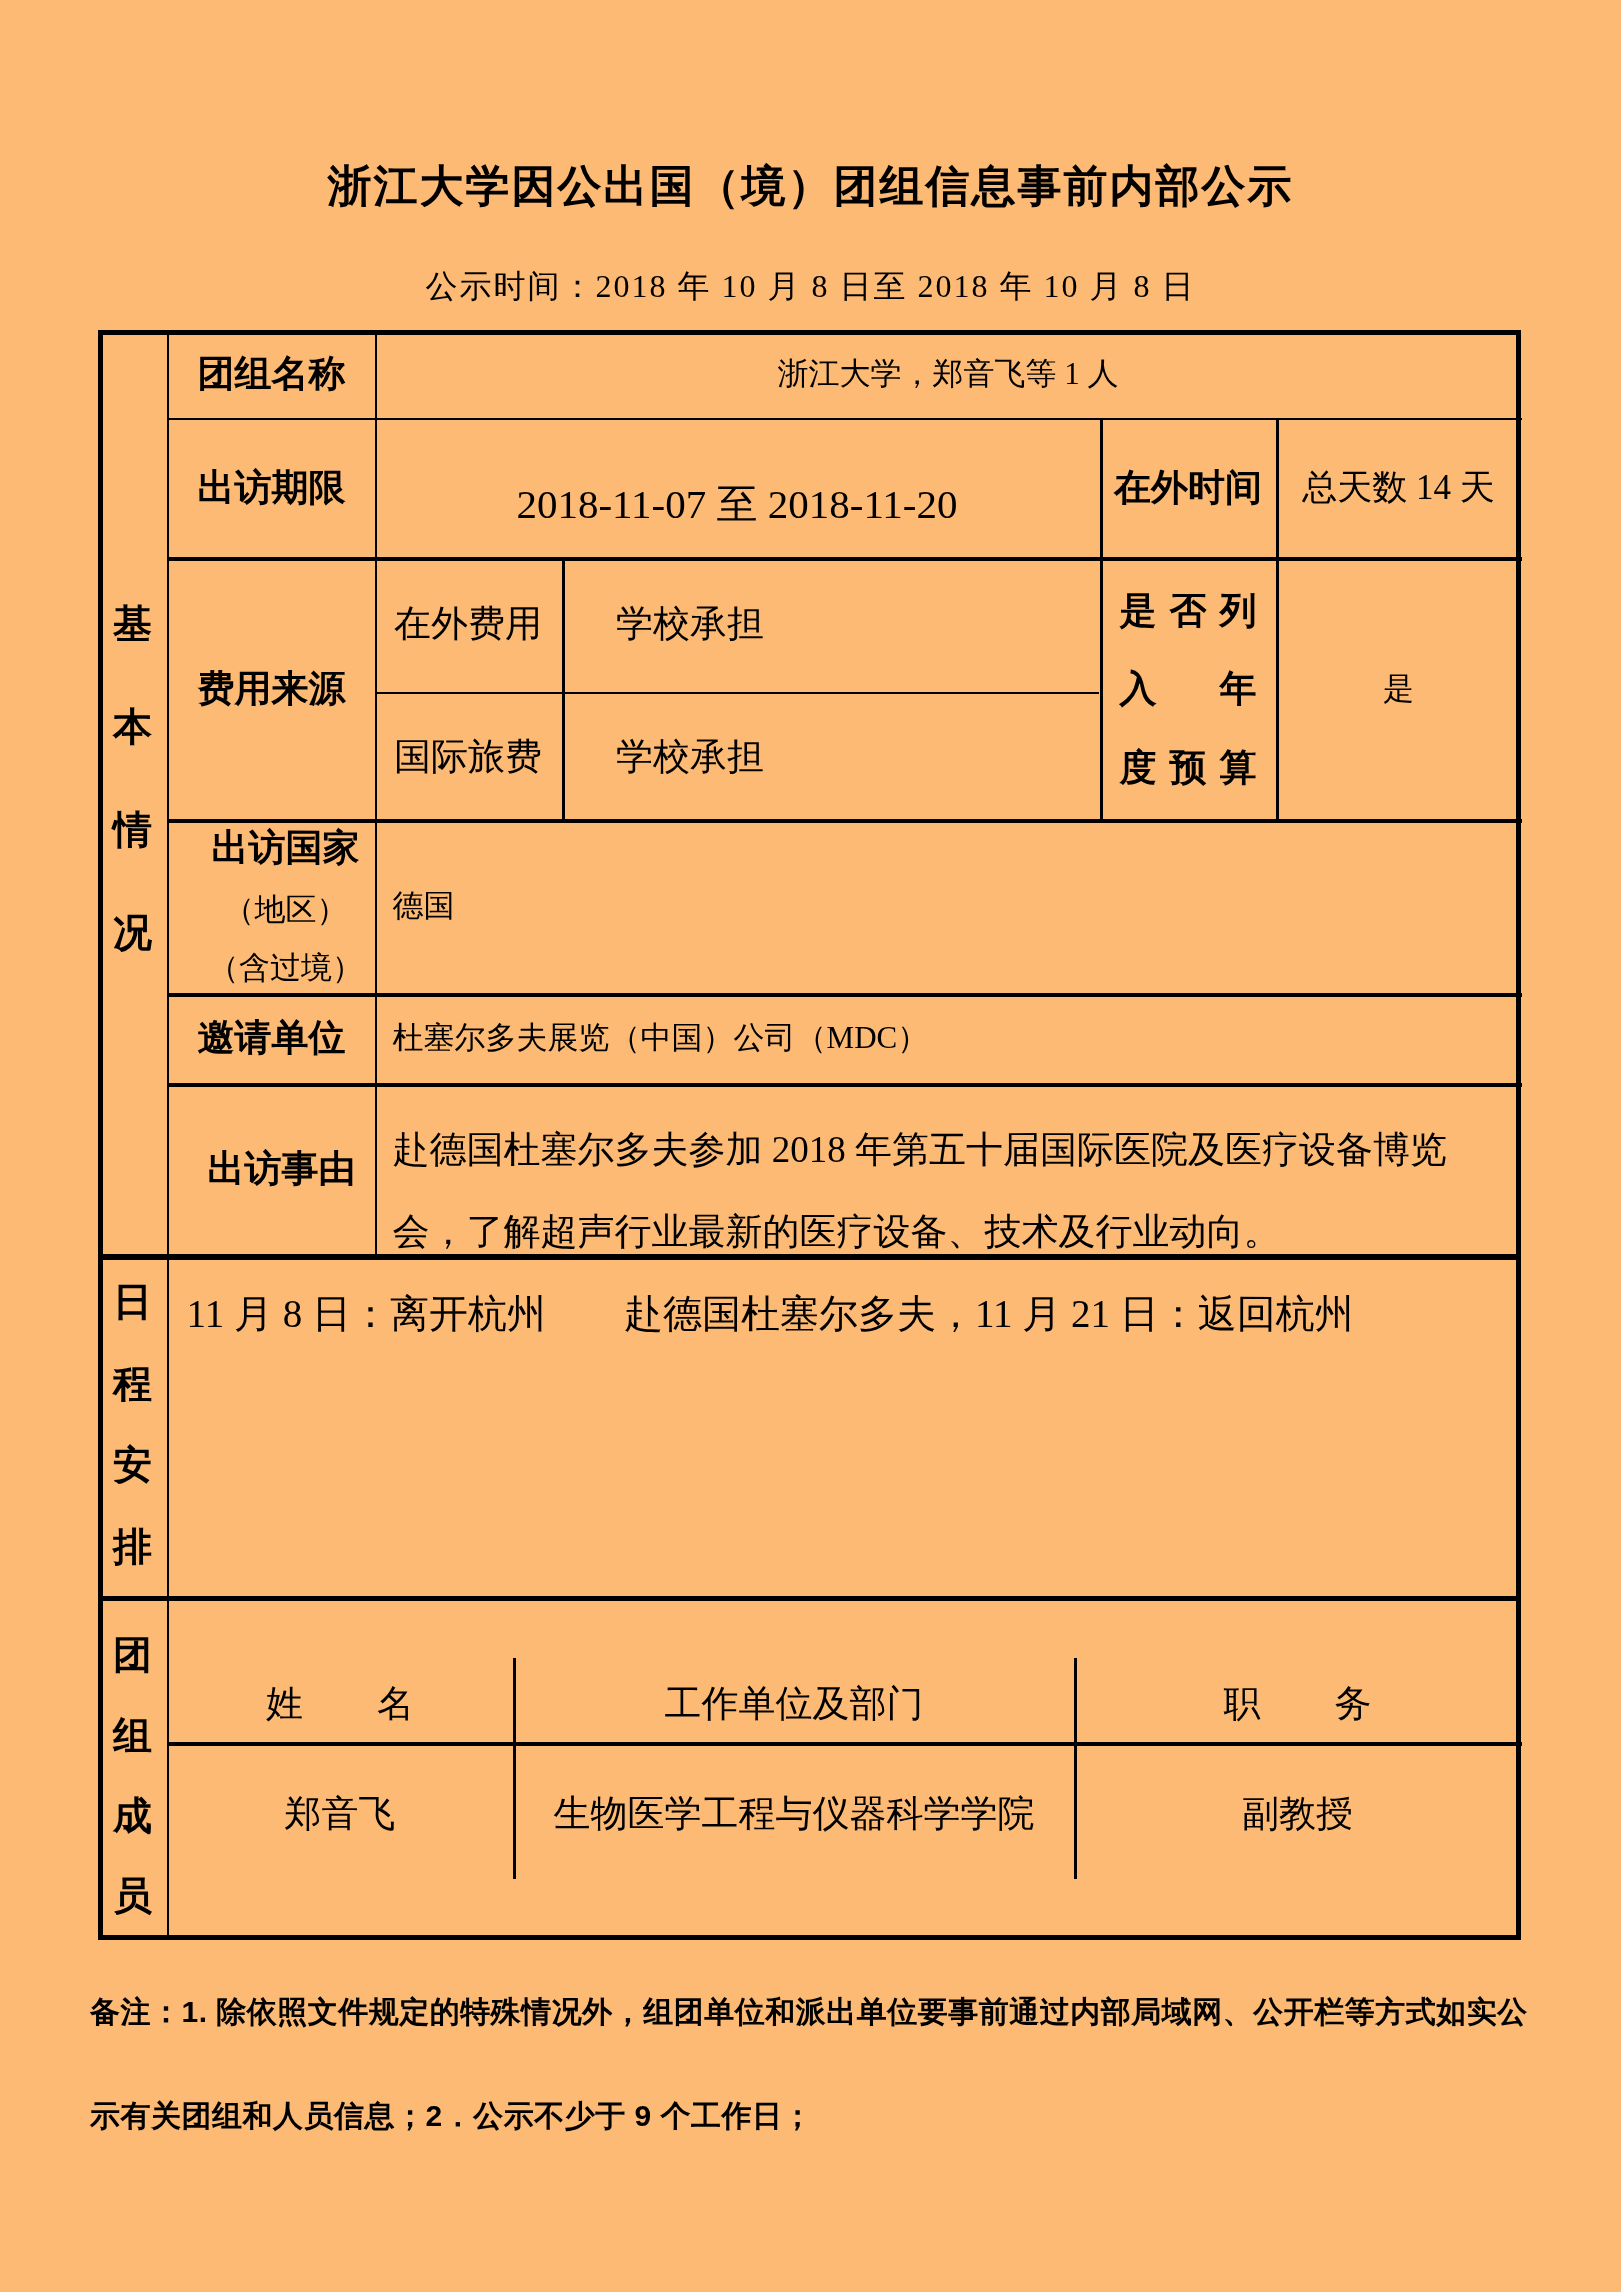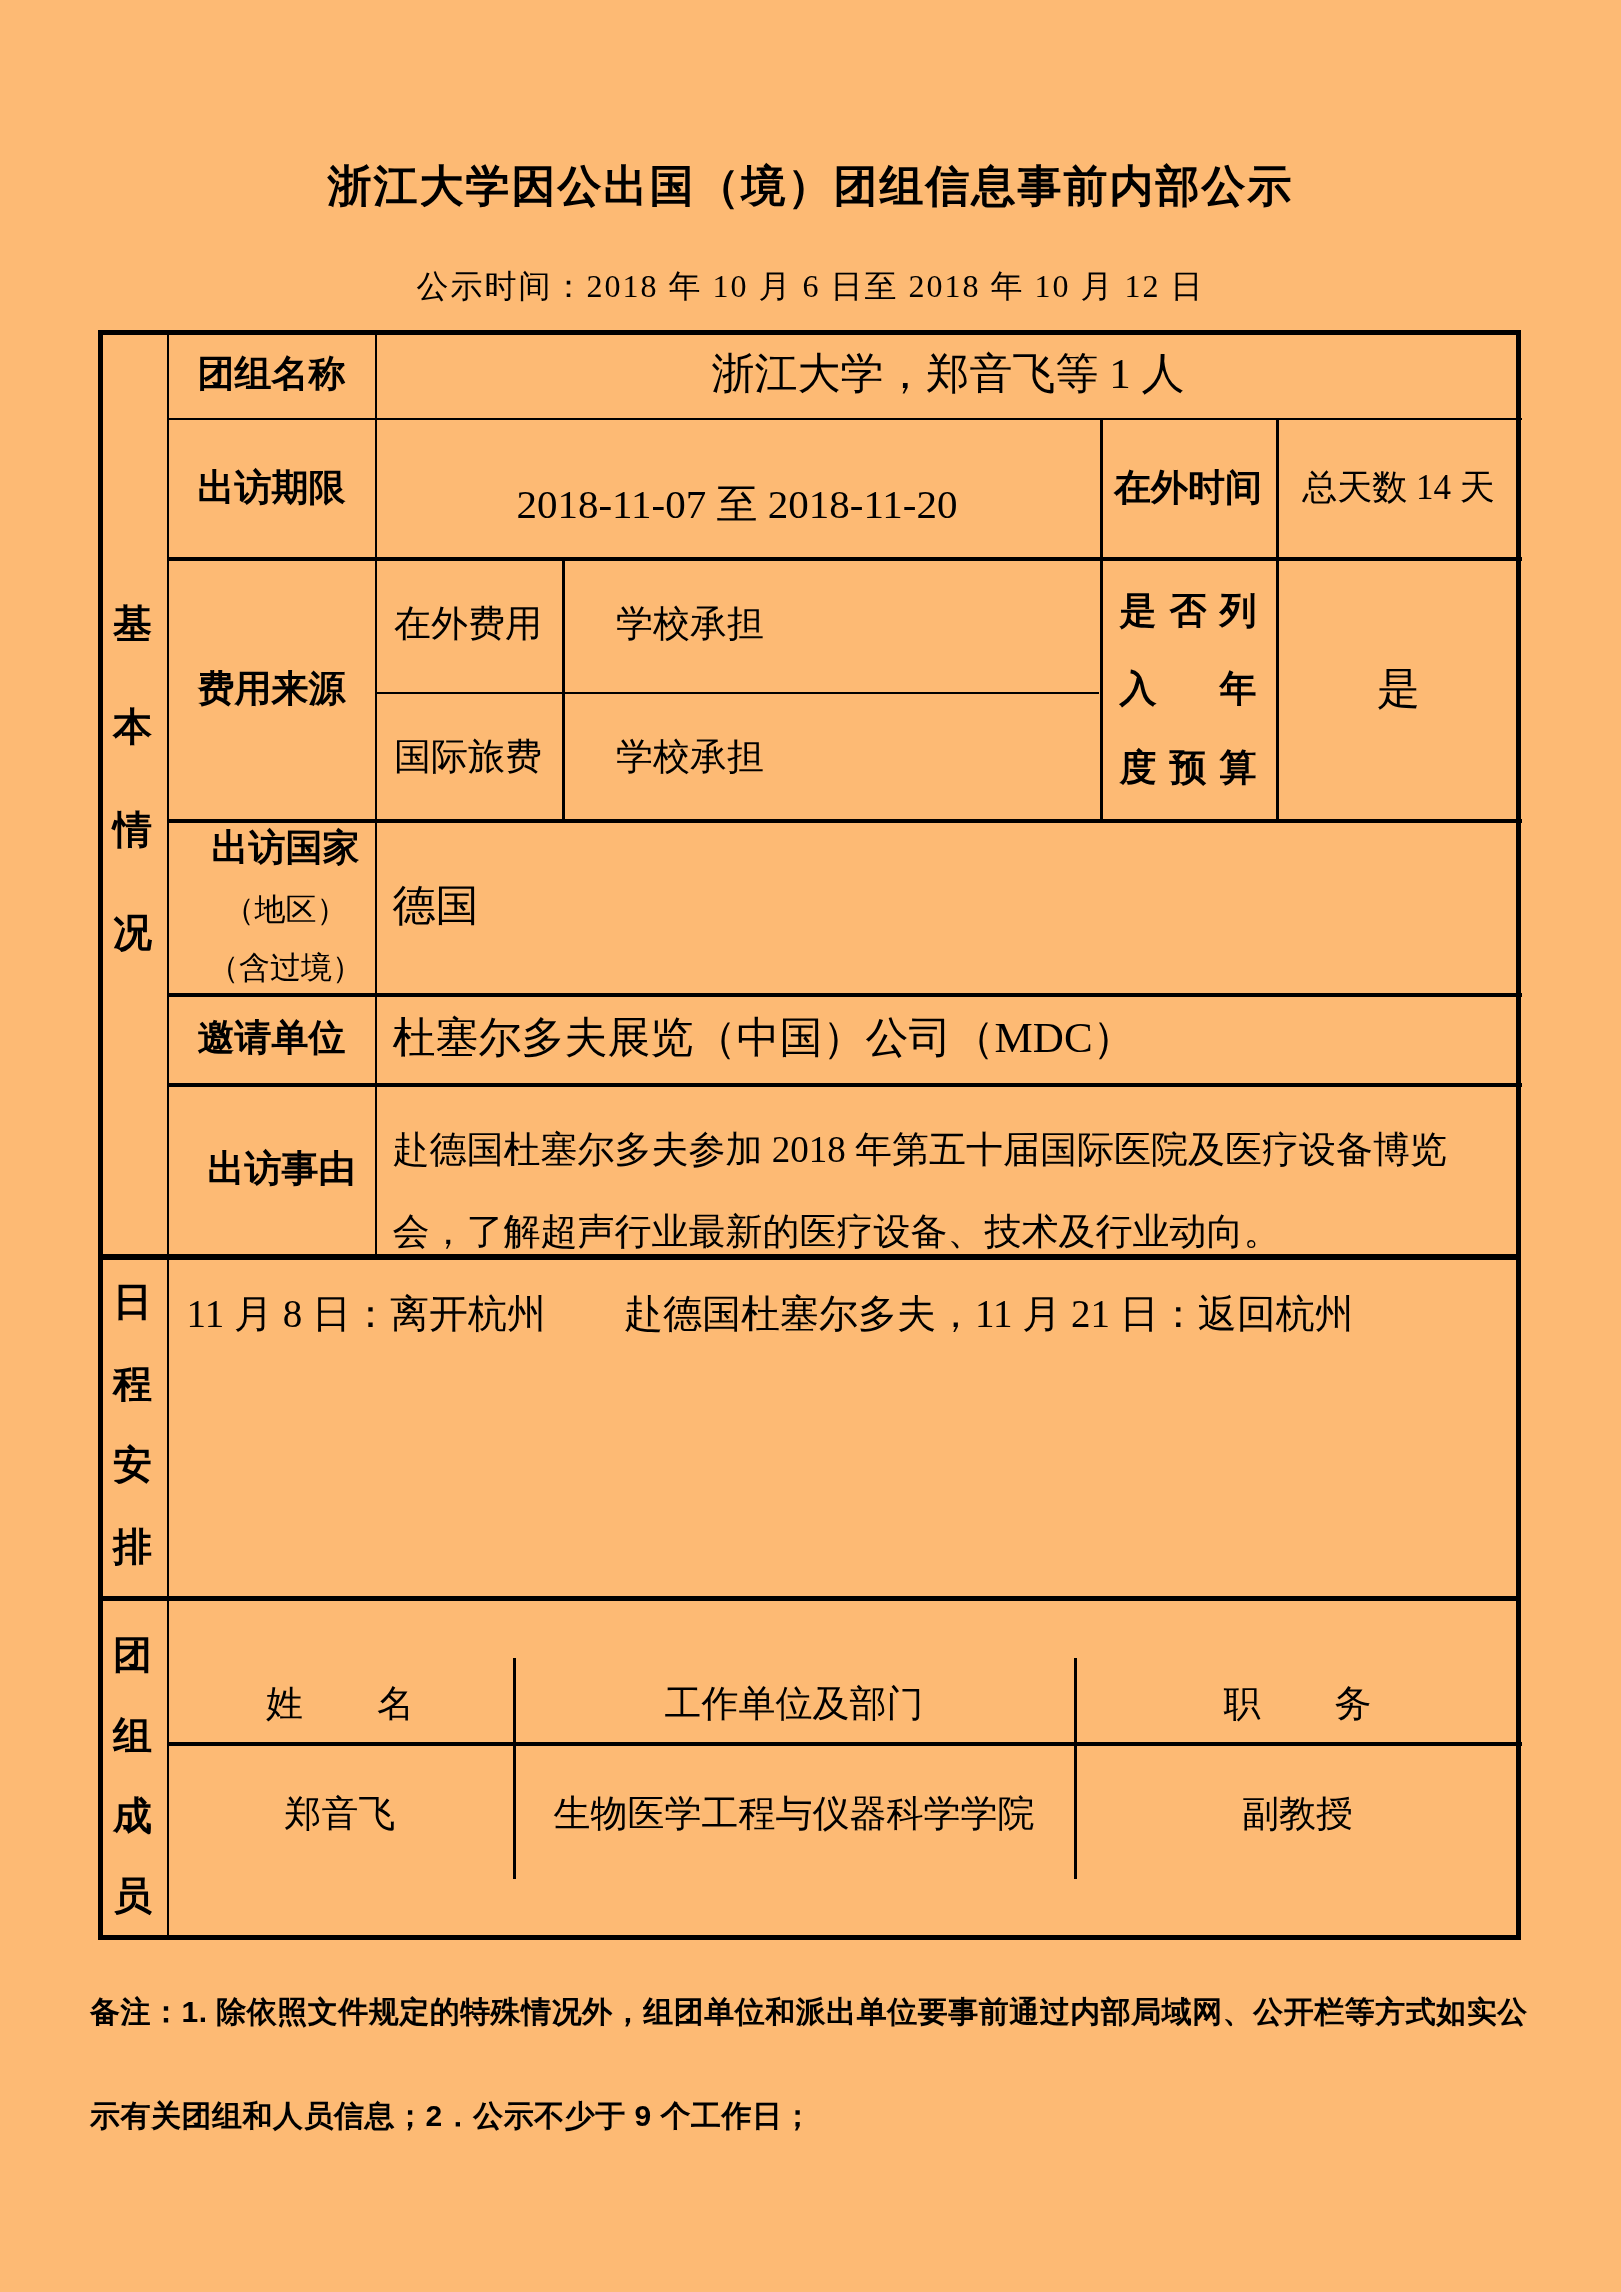--- a/index.html
+++ b/index.html
@@ -18,21 +18,21 @@
     text-align:center; font-family:"Liberation Serif",serif;
     font-size:32px; letter-spacing:2px; white-space:nowrap;
   }
   .table { position:absolute; left:98px; top:330px; width:1423px; height:1610px; }
   .line { position:absolute; background:#000; }
   .cell {
     position:absolute; display:flex; align-items:center; justify-content:center;
     box-sizing:border-box; white-space:nowrap;
   }
   .label   { font-family:"Liberation Sans",sans-serif; font-weight:bold; font-size:37px; }
-  .value   { font-family:"Liberation Serif",serif; font-size:43px; }
+  .value   { font-family:"Liberation Serif",serif; font-size:31px; }
   .value-sm{ font-family:"Liberation Serif",serif; font-size:35px; }
   .left-al { justify-content:flex-start; }
   .v-header {
     position:absolute; display:flex; flex-direction:column; align-items:center;
     font-family:"Liberation Serif",serif; font-weight:bold; font-size:39px;
     box-sizing:border-box;
   }
   .vh-basic    { justify-content:center; gap:49px; padding-bottom:31px; }
   .vh-schedule { justify-content:space-between; padding:17.6px 0 21.6px 0; }
   .vh-members  { justify-content:space-between; padding:27.4px 0 11.8px 0; }
@@ -58,21 +58,21 @@
     font-family:"Liberation Sans",sans-serif; font-weight:bold; font-size:30px;
     letter-spacing:0.5px; white-space:nowrap;
   }
 </style>
 </head>
 <body>
 
 <div class="page">
 
   <div class="doc-title">浙江大学因公出国（境）团组信息事前内部公示</div>
-  <div class="doc-subtitle">公示时间：2018 年 10 月 6 日至 2018 年 10 月 12 日</div>
+  <div class="doc-subtitle">公示时间：2018 年 10 月 8 日至 2018 年 10 月 8 日</div>
 
   <div class="table">
 
     <div class="line" style="left:0;top:0;width:1423px;height:4.9px;"></div>
     <div class="line" style="left:0;top:1605px;width:1423px;height:4.9px;"></div>
     <div class="line" style="left:0;top:0;width:4.9px;height:1610px;"></div>
     <div class="line" style="left:1418px;top:0;width:4.9px;height:1610px;"></div>
 
     <div class="line" style="left:69px;top:88px;width:1355px;height:2px;"></div>
     <div class="line" style="left:69px;top:227px;width:1355px;height:3.9px;"></div>

